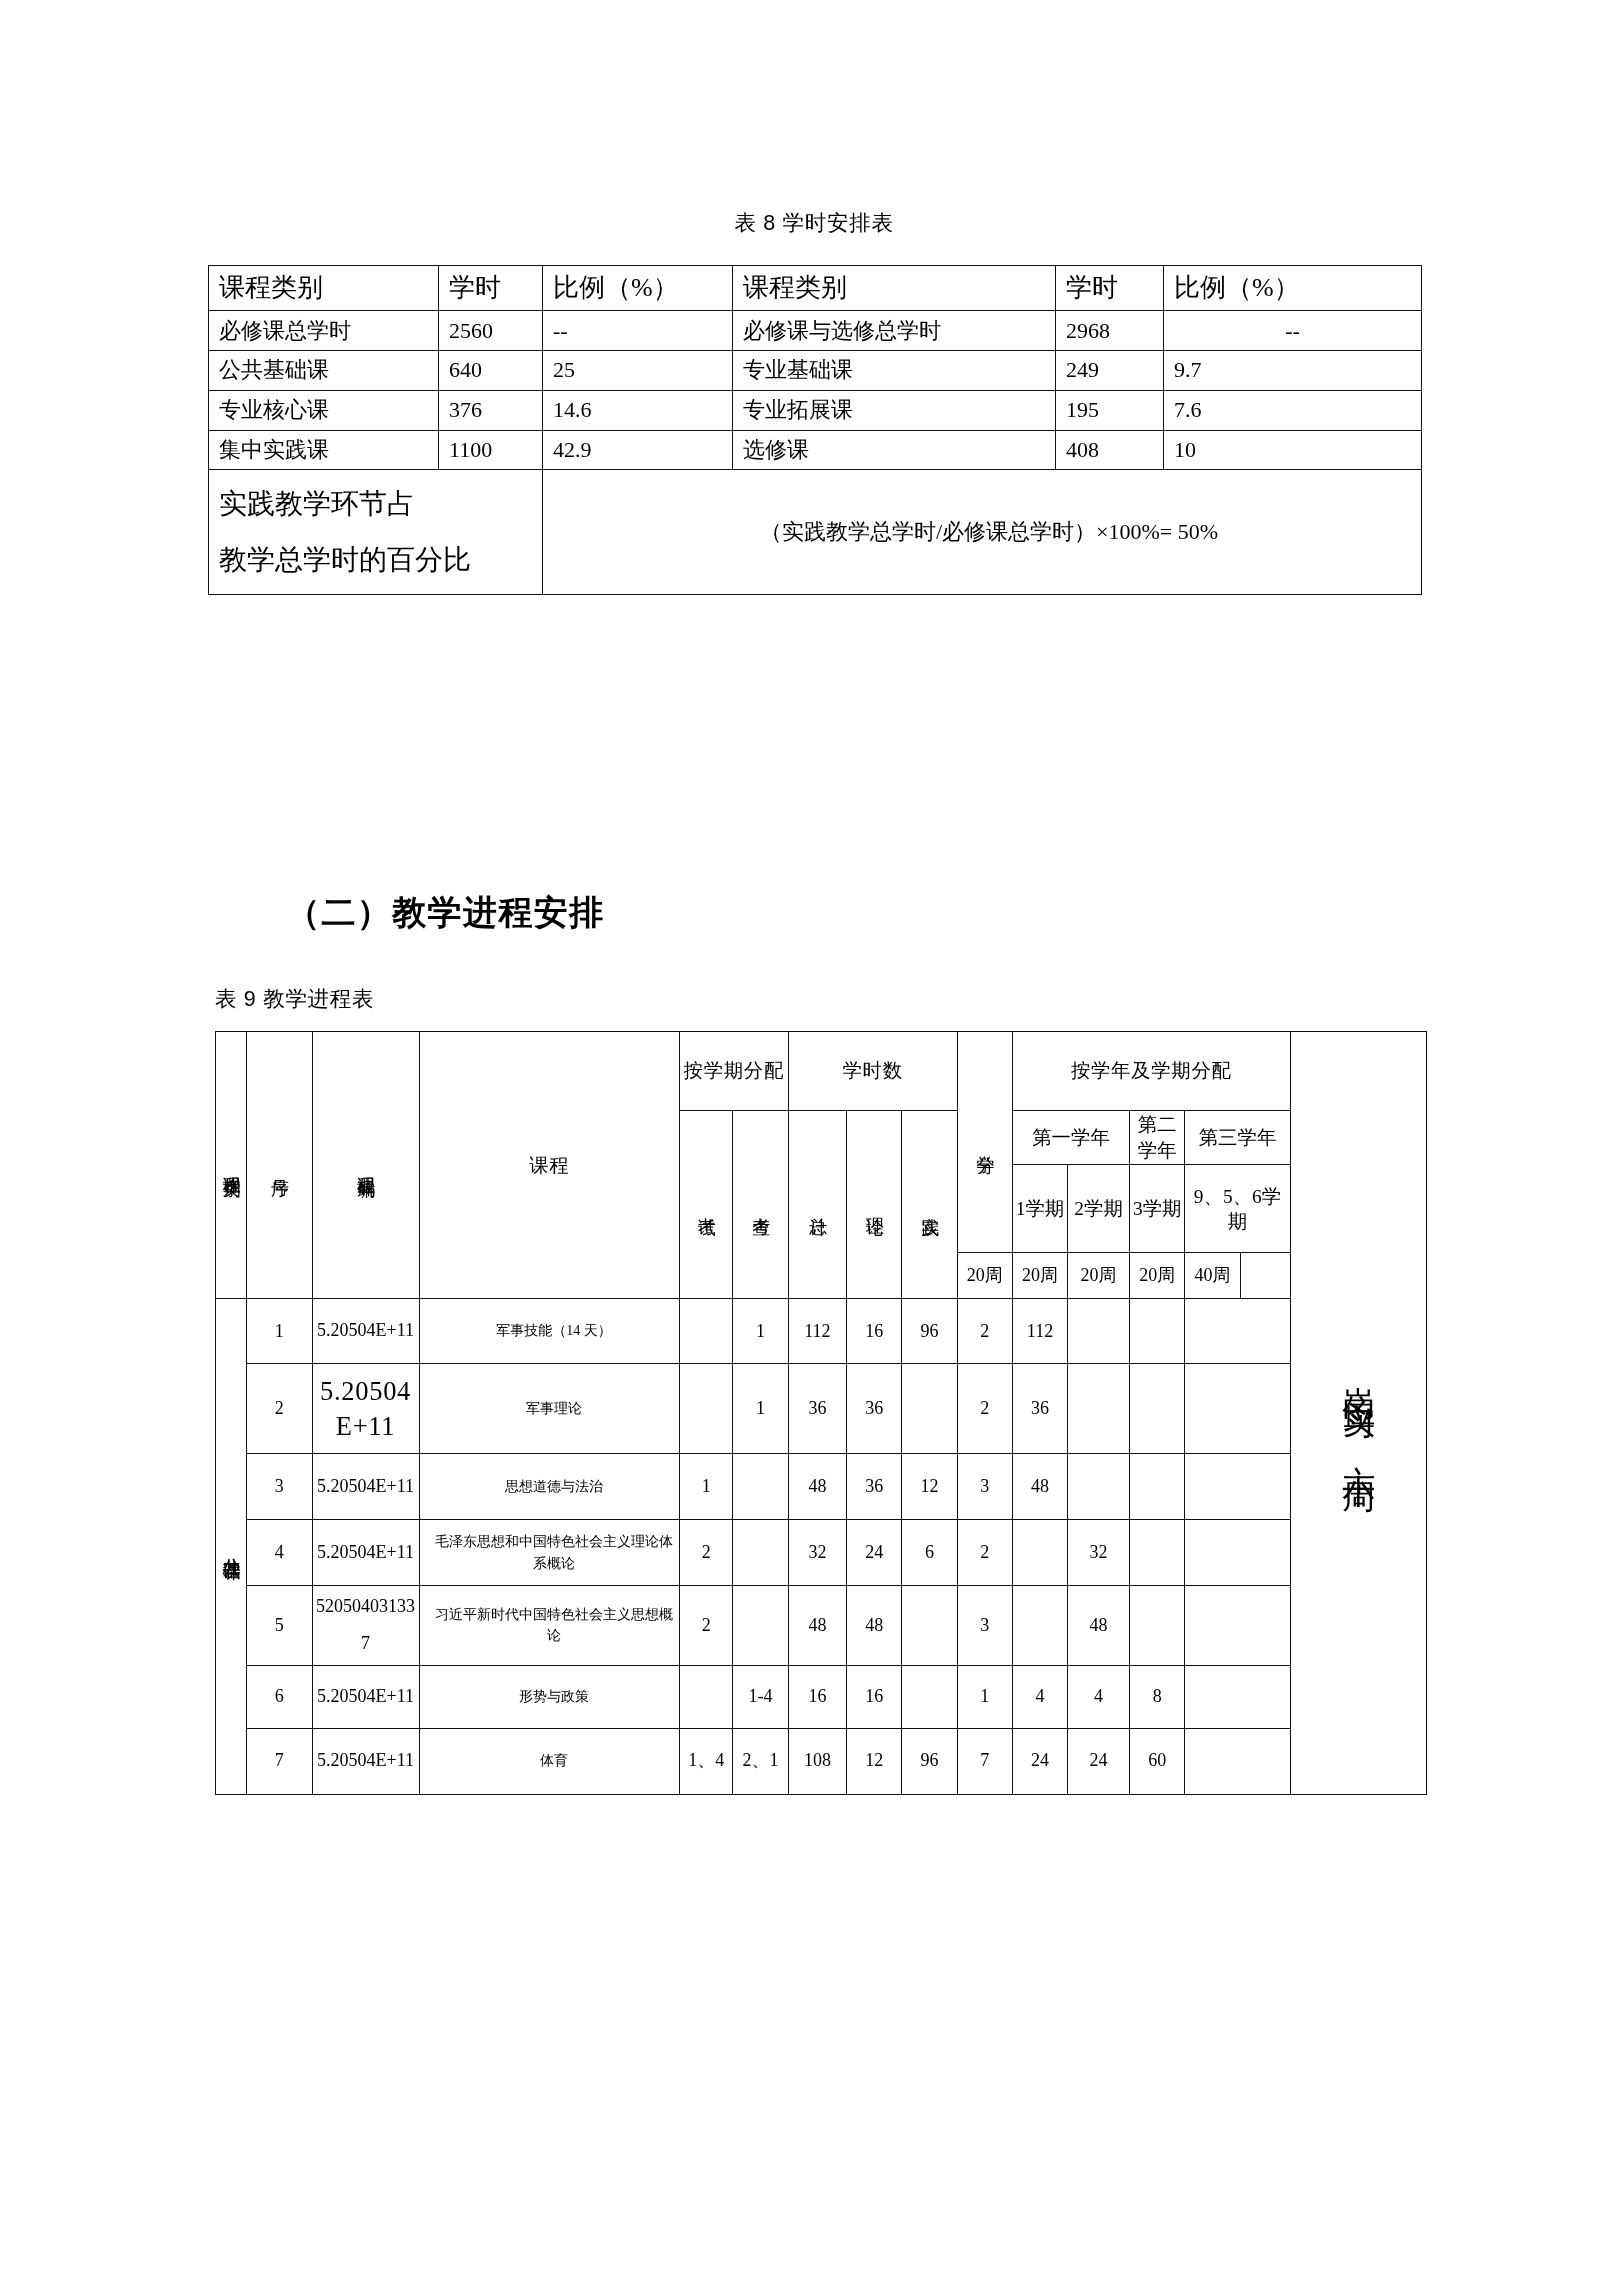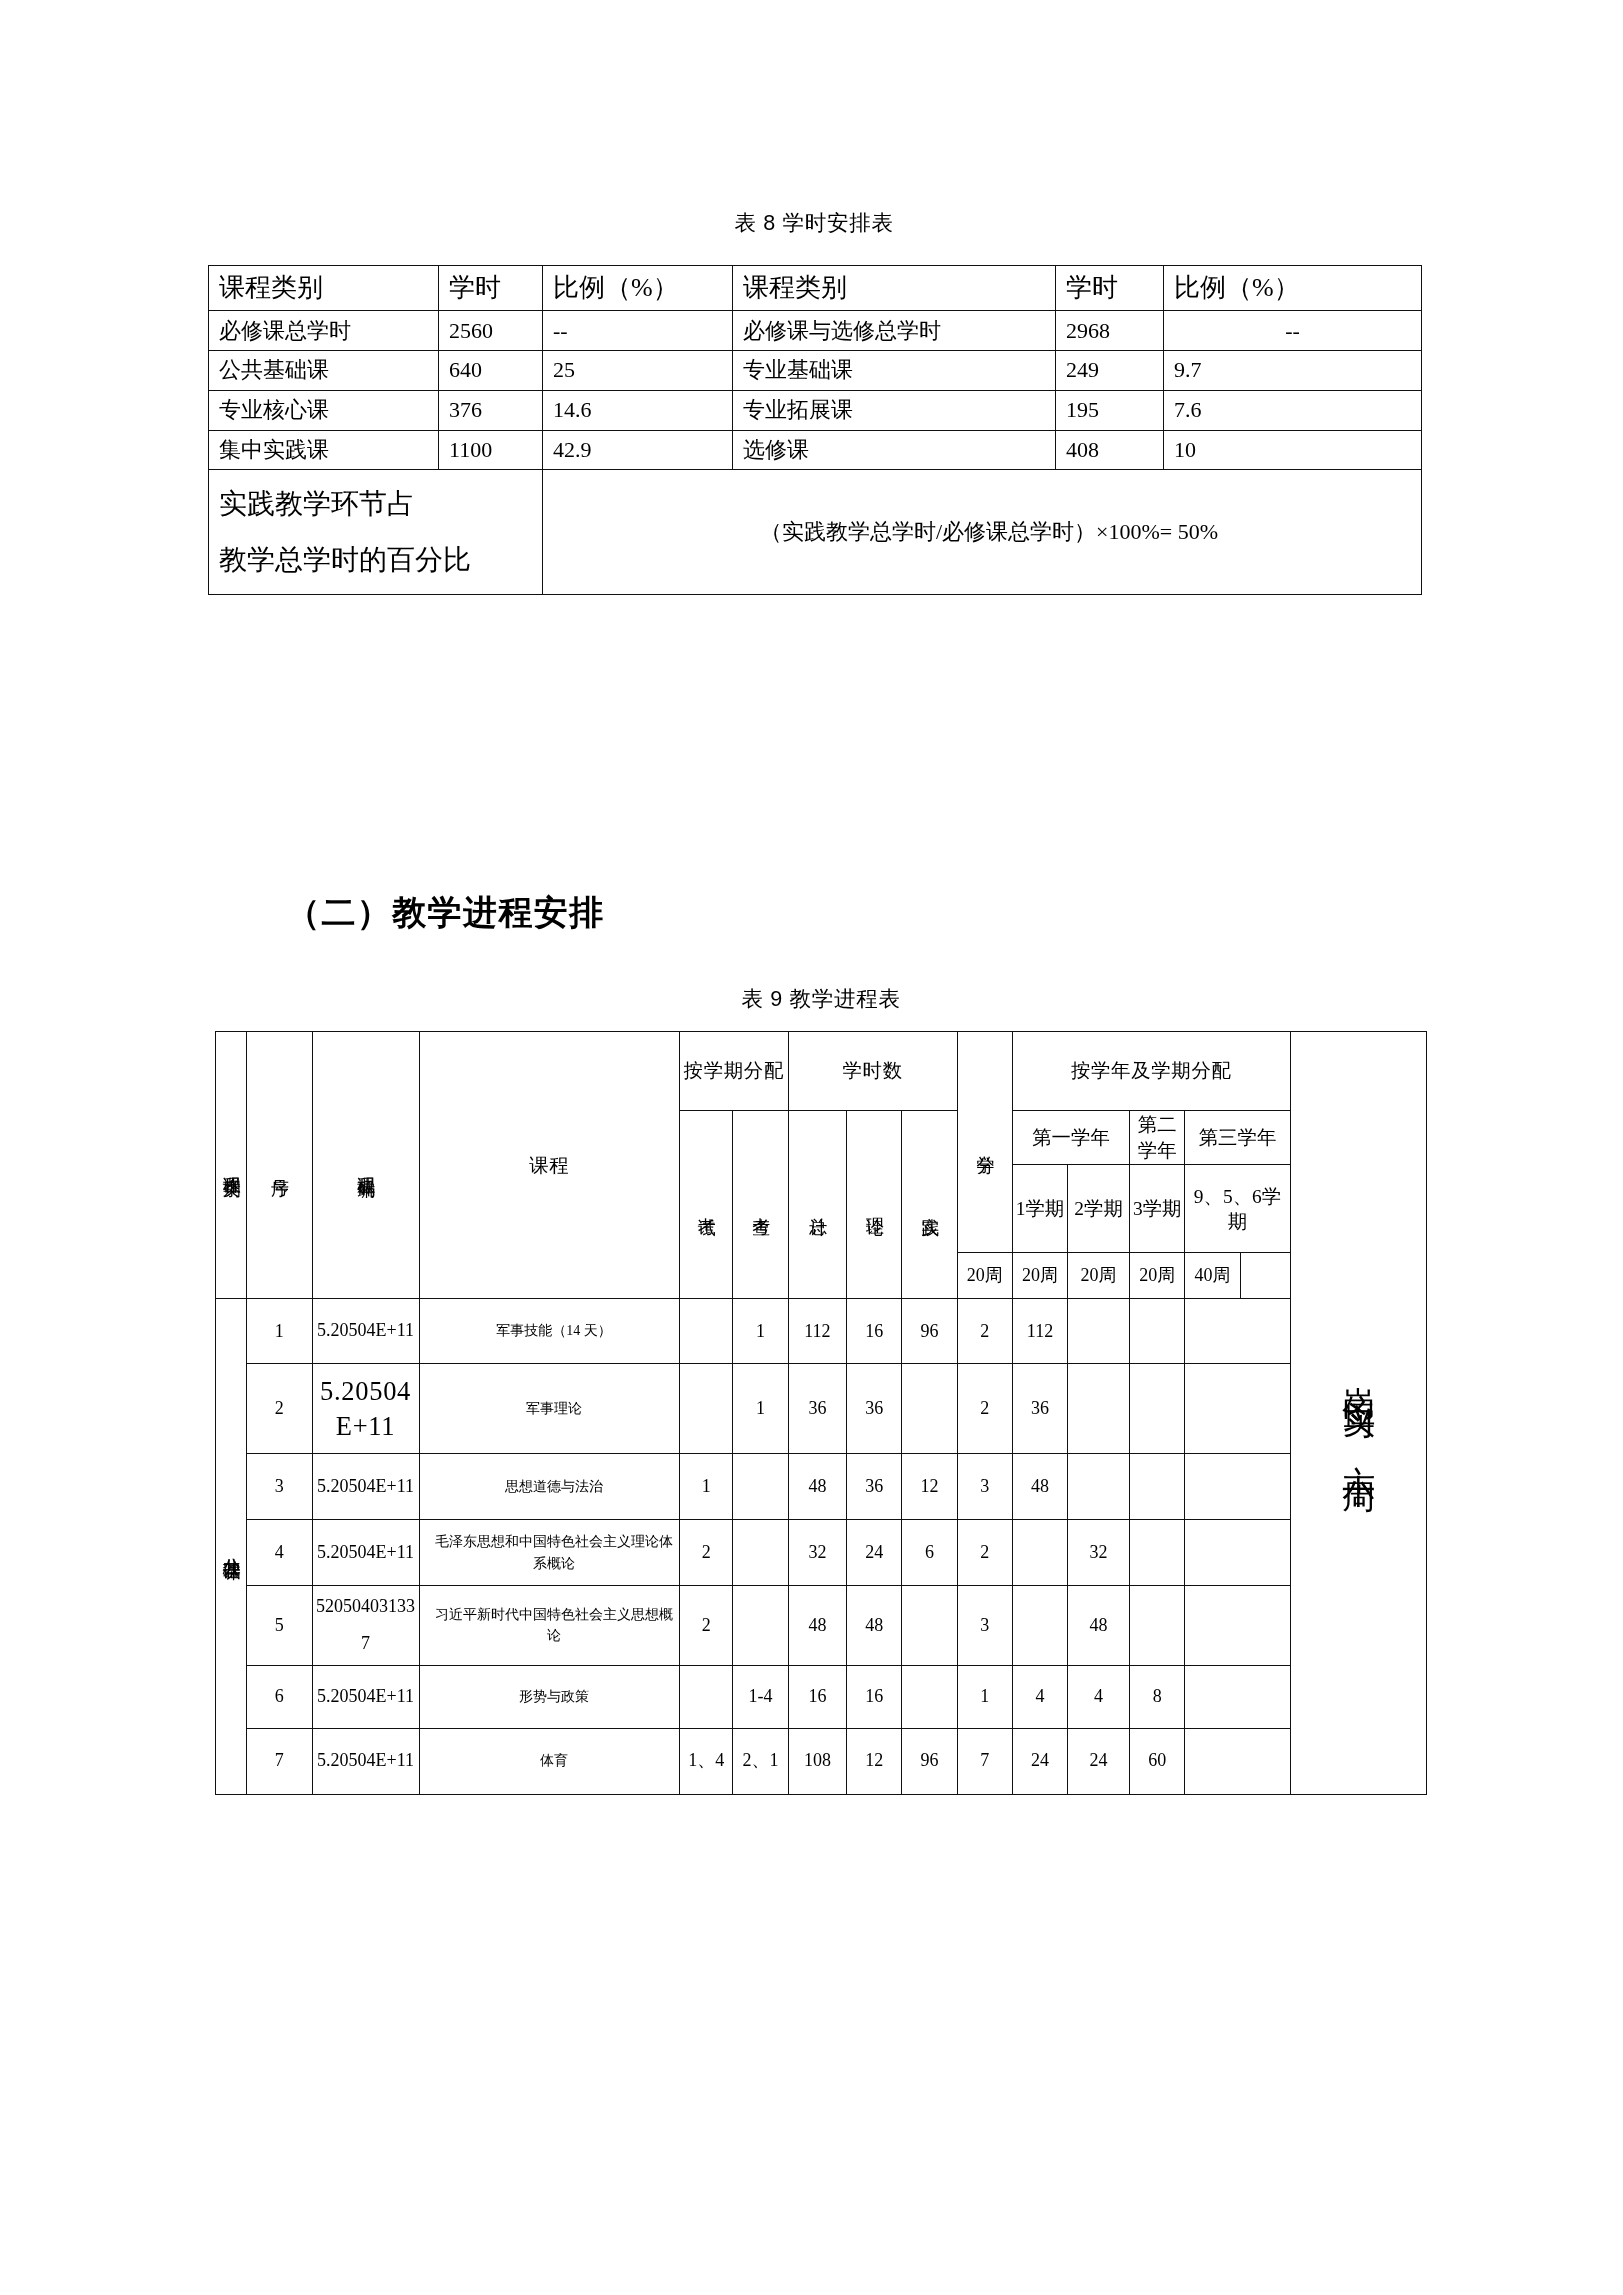--- a/index.html
+++ b/index.html
@@ -82,21 +82,20 @@
     font-family: "Liberation Sans", "DejaVu Sans", sans-serif;
     letter-spacing: 1.4px;
     margin-left: 33px;
   }
 
   .t9-caption {
     position: absolute;
     left: 215px;
     top: 984px;
     width: 1212px;
-    text-align: center;
     font-size: 21.5px;
     font-family: "Liberation Sans", "DejaVu Sans", sans-serif;
     letter-spacing: 0.7px;
   }
 
   
   #table9 {
     position: absolute;
     left: 215px;
     top: 1031px;

